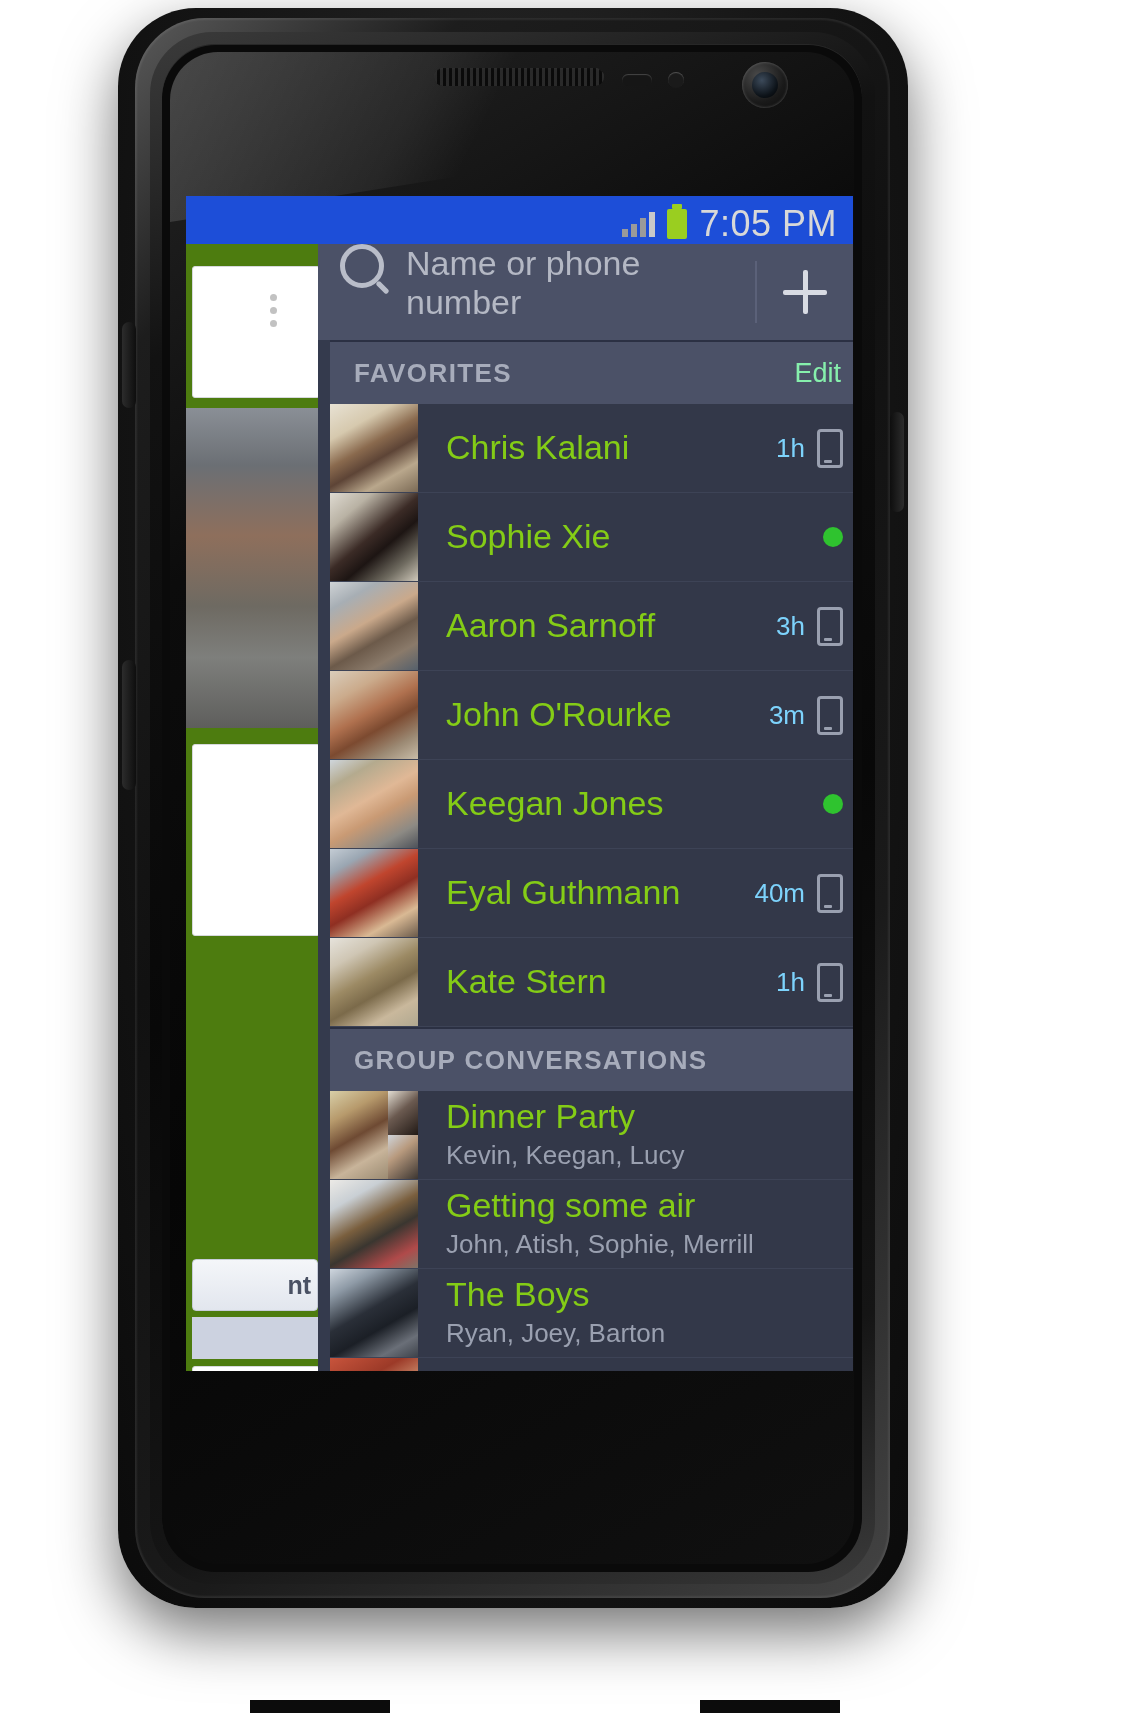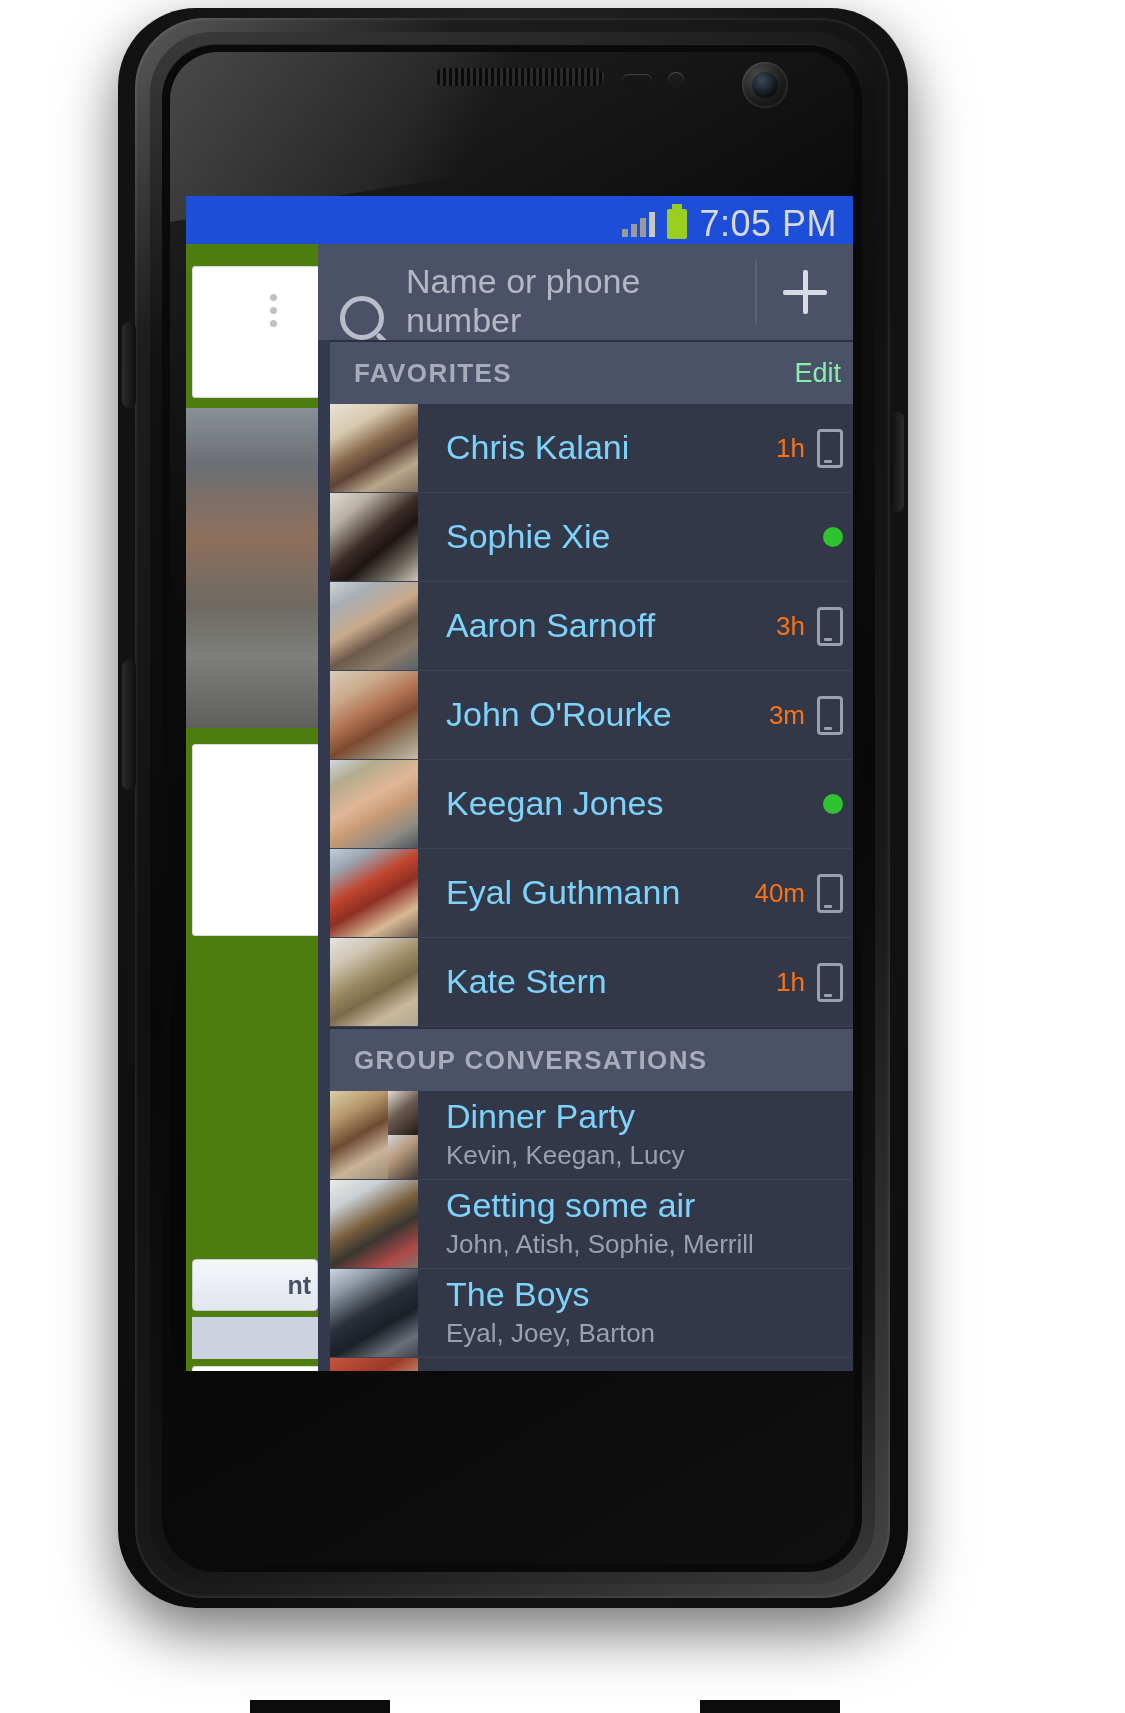--- a/index.html
+++ b/index.html
@@ -102,21 +102,21 @@
   .kebab span{display:block;width:7px;height:7px;border-radius:50%;background:#c2c2c2;margin-bottom:6px;}
   .bg-btn{position:absolute;height:52px;background:linear-gradient(#f4f6f9,#e2e6ee);
     border:1px solid #c7ccd8;border-radius:4px;display:flex;align-items:center;justify-content:flex-end;
     padding-right:6px;box-sizing:border-box;color:#4a5163;font-weight:bold;font-size:25px;}
 
   
   .panel{position:absolute;left:132px;top:48px;width:535px;height:1127px;background:#343a4d;overflow:hidden;}
 
   
   .hdr{position:absolute;left:0;top:0;width:535px;height:96px;background:#4b5167;display:flex;align-items:center;}
-  .hdr-search{flex:1;display:flex;align-items:flex-end;padding-left:22px;height:96px;box-sizing:border-box;}
+  .hdr-search{flex:1;display:flex;align-items:flex-start;padding-left:22px;height:96px;box-sizing:border-box;}
   .search-glyph{width:34px;height:34px;border:5px solid #b9bdc9;border-radius:50%;position:relative;flex:none;}
   .search-glyph:after{content:"";position:absolute;right:-11px;bottom:-7px;width:15px;height:5px;
     background:#b9bdc9;transform:rotate(45deg);border-radius:2px;}
   .search-ph{color:#b4b8c4;font-size:34px;margin-left:22px;}
   .hdr-divider{width:2px;height:62px;background:#5b6179;flex:none;}
   .hdr-plus{width:96px;height:96px;display:flex;align-items:center;justify-content:center;flex:none;position:relative;}
   .hdr-plus:before,.hdr-plus:after{content:"";position:absolute;background:#d8dbe3;border-radius:2px;}
   .hdr-plus:before{width:44px;height:5px;}
   .hdr-plus:after{width:5px;height:44px;}
 
@@ -124,24 +124,24 @@
   .sec{height:64px;background:#4b5167;display:flex;align-items:center;justify-content:space-between;
     padding:0 24px;box-sizing:border-box;border-top:2px solid #2b3043;}
   .sec-title{color:#a7acbb;font-size:26px;letter-spacing:1.4px;font-weight:bold;}
   .sec-action{color:#86efac;font-size:27px;}
 
   
   .row{height:88px;display:flex;align-items:center;background:#333849;
     border-bottom:1px solid #3d4356;position:relative;}
   .ava{width:88px;height:88px;flex:none;position:relative;overflow:hidden;background:#555;}
   .row-main{flex:1;padding-left:28px;display:flex;flex-direction:column;justify-content:center;}
-  .row-title{color:#7dd3fc;font-size:34px;line-height:1.05;}
+  .row-title{color:#84cc16;font-size:34px;line-height:1.05;}
   .row-sub{color:#9aa0b0;font-size:26px;margin-top:6px;}
   .row-right{display:flex;align-items:center;gap:12px;padding-right:22px;flex:none;}
-  .ts{color:#f97316;font-size:26px;}
+  .ts{color:#7dd3fc;font-size:26px;}
   .phone-ico{width:20px;height:33px;border:3px solid #9aa0b0;border-radius:4px;position:relative;}
   .phone-ico:after{content:"";position:absolute;left:4px;bottom:2px;width:8px;height:3px;background:#9aa0b0;border-radius:1px;}
   .dot{width:20px;height:20px;border-radius:50%;background:#2fc32f;}
   .grp-ava{width:88px;height:88px;flex:none;display:flex;overflow:hidden;}
   .grp-ava .big{width:58px;height:88px;}
   .grp-ava .stack{width:30px;height:88px;display:flex;flex-direction:column;}
   .grp-ava .stack div{height:44px;width:30px;}
 </style>
 </head>
 <body>
@@ -324,21 +324,21 @@
         <div class="row-main">
           <div class="row-title">Getting some air</div>
           <div class="row-sub">John, Atish, Sophie, Merrill</div>
         </div>
       </div>
 
       <div class="row">
         <div class="ava" style="background-image:linear-gradient(150deg,#cfd6de 0%,#8e9aa6 20%,#2a2f38 46%,#1b1f26 64%,#6a6f78 84%,#3d424a 100%);"></div>
         <div class="row-main">
           <div class="row-title">The Boys</div>
-          <div class="row-sub">Eyal, Joey, Barton</div>
+          <div class="row-sub">Ryan, Joey, Barton</div>
         </div>
       </div>
 
       <div class="row">
         <div class="ava" style="background-image:linear-gradient(150deg,#c8543c 0%,#9c3a28 30%,#e0b08a 60%,#7a4a34 100%);"></div>
         <div class="row-main"></div>
       </div>
 
     </div>
   </div>

